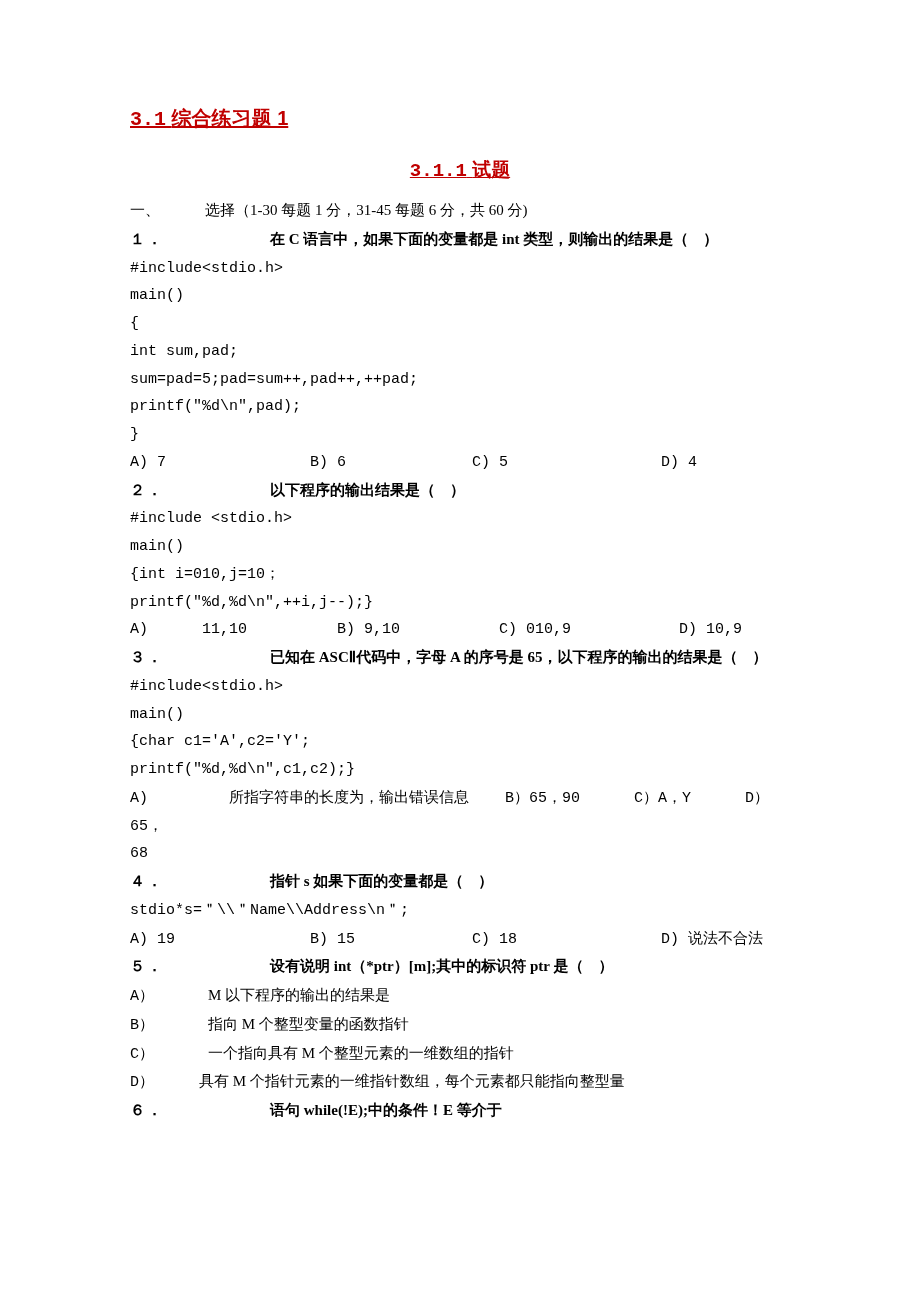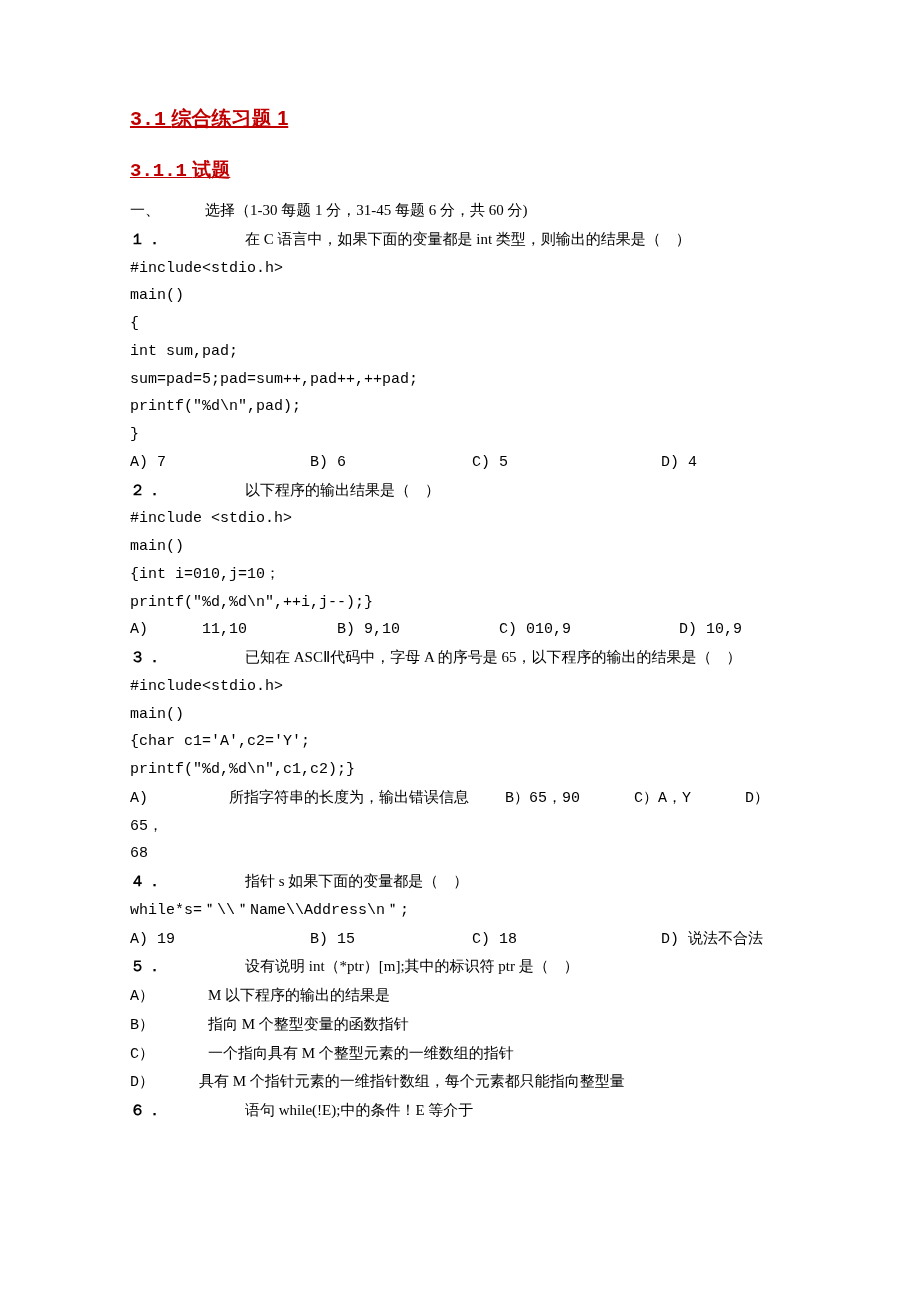--- a/index.html
+++ b/index.html
@@ -21,27 +21,28 @@
     font-weight: bold;
     margin-bottom: 14px;
   }
   .h2 {
     font-family: "SimHei", "黑体", sans-serif;
     font-size: 19px;
     color: #c00000;
     text-decoration: underline;
     font-weight: bold;
     margin-bottom: 8px;
+    text-align: center;
   }
   .h1 .num, .h2 .num {
     font-family: "Courier New", monospace;
   }
   .row { white-space: pre-wrap; font-family: "Courier New", "SimSun", monospace; }
   .han { font-family: "SimSun", serif; }
-  .hanb { font-family: "SimHei","SimSun", serif; font-weight: normal; }
+  .hanb { font-family: "SimHei","SimSun", serif; font-weight: bold; margin-left: 25px; }
   .qnum { font-family: "Courier New", monospace; font-weight: bold; letter-spacing: 2px; }
 </style>
 </head>
 <body>
 
 <div class="h1">
   <span class="num">3.1</span><span>   </span><span>综合练习题 1</span>
 </div>
 
 <div class="h2">
@@ -69,21 +70,21 @@
 
 <div class="row"><span class="qnum">３．</span><span>         </span><span class="hanb">已知在 ASCⅡ代码中，字母 A 的序号是 65，以下程序的输出的结果是（    ）</span></div>
 <div class="row">#include&lt;stdio.h&gt;</div>
 <div class="row">main()</div>
 <div class="row">{char c1='A',c2='Y';</div>
 <div class="row">printf("%d,%d\n",c1,c2);}</div>
 <div class="row"><span>A)         </span><span class="han">所指字符串的长度为，输出错误信息</span><span>    B）65，90      C）A，Y      D）65，</span></div>
 <div class="row">68</div>
 
 <div class="row"><span class="qnum">４．</span><span>         </span><span class="hanb">指针 s 如果下面的变量都是（    ）</span></div>
-<div class="row">while*s=＂\\＂Name\\Address\n＂;</div>
+<div class="row">stdio*s=＂\\＂Name\\Address\n＂;</div>
 <div class="row"><span>A) 19               B) 15             C) 18                D) </span><span class="han">说法不合法</span></div>
 
 <div class="row"><span class="qnum">５．</span><span>         </span><span class="hanb">设有说明 int（*ptr）[m];其中的标识符 ptr 是（    ）</span></div>
 <div class="row"><span>A）      </span><span class="han">M 以下程序的输出的结果是</span></div>
 <div class="row"><span>B）      </span><span class="han">指向 M 个整型变量的函数指针</span></div>
 <div class="row"><span>C）      </span><span class="han">一个指向具有 M 个整型元素的一维数组的指针</span></div>
 <div class="row"><span>D）     </span><span class="han">具有 M 个指针元素的一维指针数组，每个元素都只能指向整型量</span></div>
 
 <div class="row"><span class="qnum">６．</span><span>         </span><span class="hanb">语句 while(!E);中的条件！E 等介于</span></div>
 

